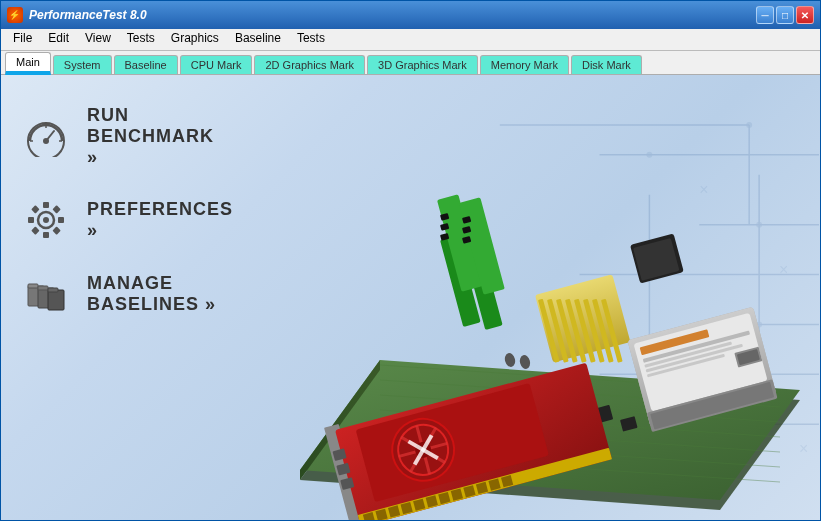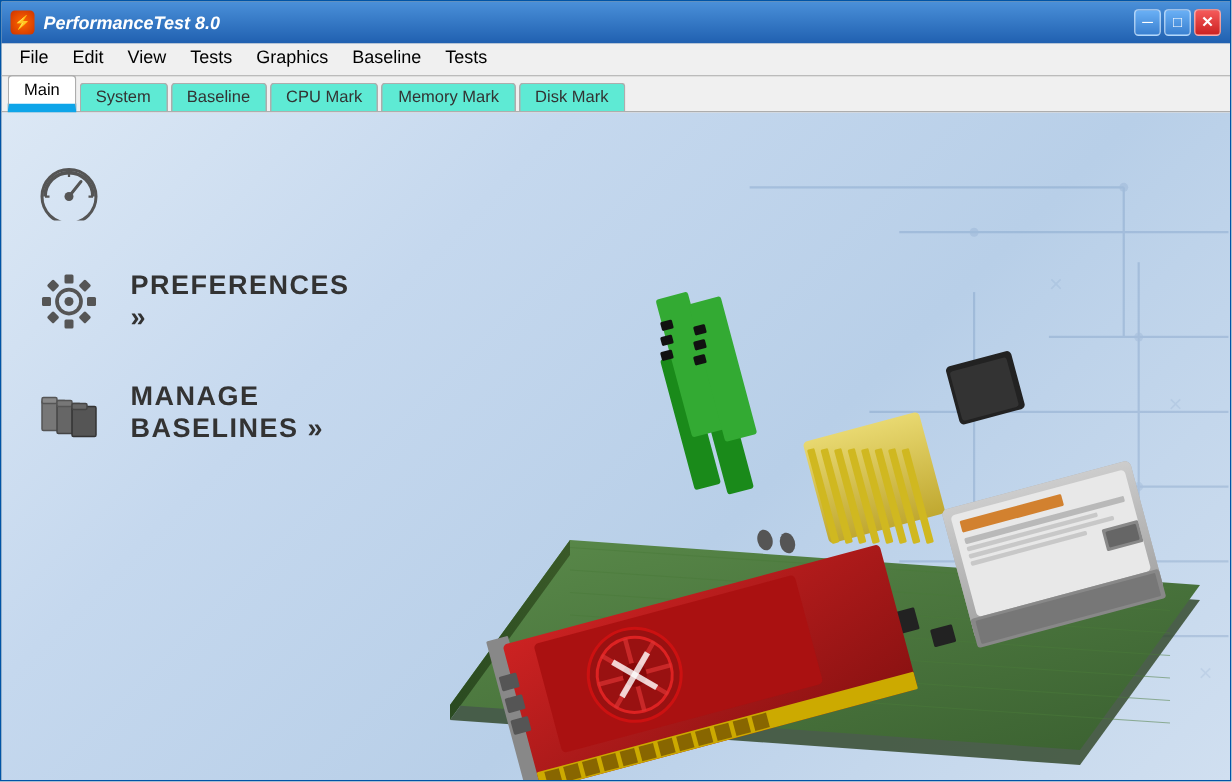--- a/index.html
+++ b/index.html
@@ -81,21 +81,21 @@
       cursor: pointer;
       border: 1px solid #adadad;
       border-bottom: none;
       background: #5eead4;
       margin-right: 2px;
       border-radius: 3px 3px 0 0;
       color: #333;
     }
     .tab.active {
       background: white;
-      border-bottom: 6px solid #0ea5e9;
+      border-bottom: 4px solid #0ea5e9;
       margin-bottom: -1px;
       z-index: 1;
       color: #000;
       font-weight: normal;
     }
 
     
     .main-content {
       flex: 1;
       display: flex;
@@ -193,20 +193,22 @@
     <div class="menu-item">Graphics</div>
     <div class="menu-item">Baseline</div>
     <div class="menu-item">Tests</div>
   </div>
 
   <div class="tab-bar">
     <div class="tab active">Main</div>
     <div class="tab">System</div>
     <div class="tab">Baseline</div>
     <div class="tab">CPU Mark</div>
+    <div class="tab">2D Graphics Mark</div>
+    <div class="tab">3D Graphics Mark</div>
     <div class="tab">Memory Mark</div>
     <div class="tab">Disk Mark</div>
   </div>
 
   <div class="main-content">
 
     <div class="bg-pattern"></div>
 
     <svg class="circuit-overlay" viewBox="0 0 821 460" xmlns="http://www.w3.org/2000/svg">
 
@@ -242,20 +244,21 @@
             <circle cx="22" cy="24" r="18" fill="none" stroke="#555" stroke-width="2"></circle>
             <path d="M6 24 A16 16 0 0 1 38 24" fill="none" stroke="#555" stroke-width="2.5"></path>
             <line x1="22" y1="24" x2="30" y2="14" stroke="#555" stroke-width="2" stroke-linecap="round"></line>
             <circle cx="22" cy="24" r="3" fill="#555"></circle>
 
             <line x1="6" y1="24" x2="9" y2="24" stroke="#555" stroke-width="1.5"></line>
             <line x1="38" y1="24" x2="35" y2="24" stroke="#555" stroke-width="1.5"></line>
             <line x1="22" y1="8" x2="22" y2="11" stroke="#555" stroke-width="1.5"></line>
           </svg>
         </div>
+        <span class="menu-label">RUN BENCHMARK »</span>
       </div>
 
       <div class="menu-entry">
         <div class="icon-box">
           <svg width="46" height="46" viewBox="0 0 46 46" xmlns="http://www.w3.org/2000/svg">
 
             <circle cx="23" cy="23" r="8" fill="none" stroke="#555" stroke-width="2.5"></circle>
             <circle cx="23" cy="23" r="3" fill="#555"></circle>
 
             <rect x="20" y="5" width="6" height="6" rx="1" fill="#555" transform="rotate(0 23 23)"></rect>

